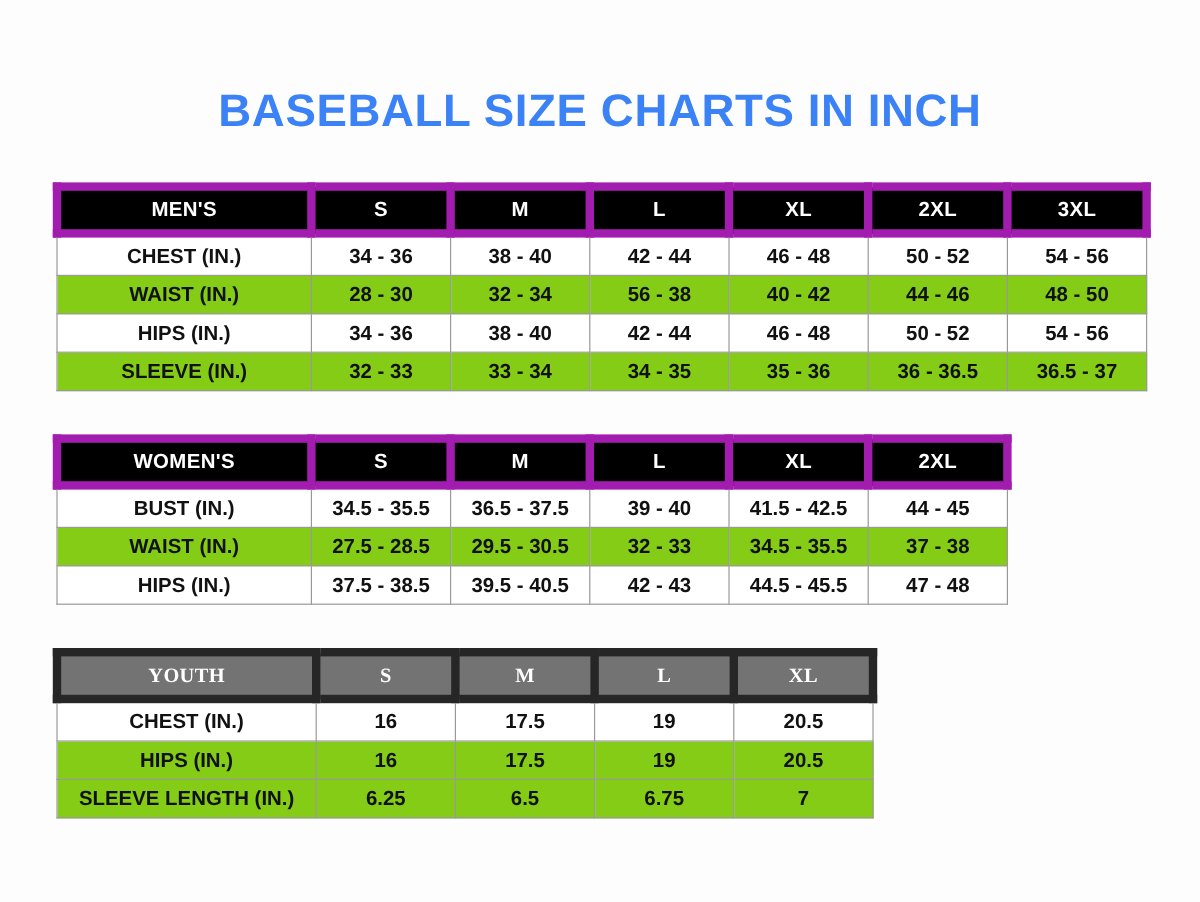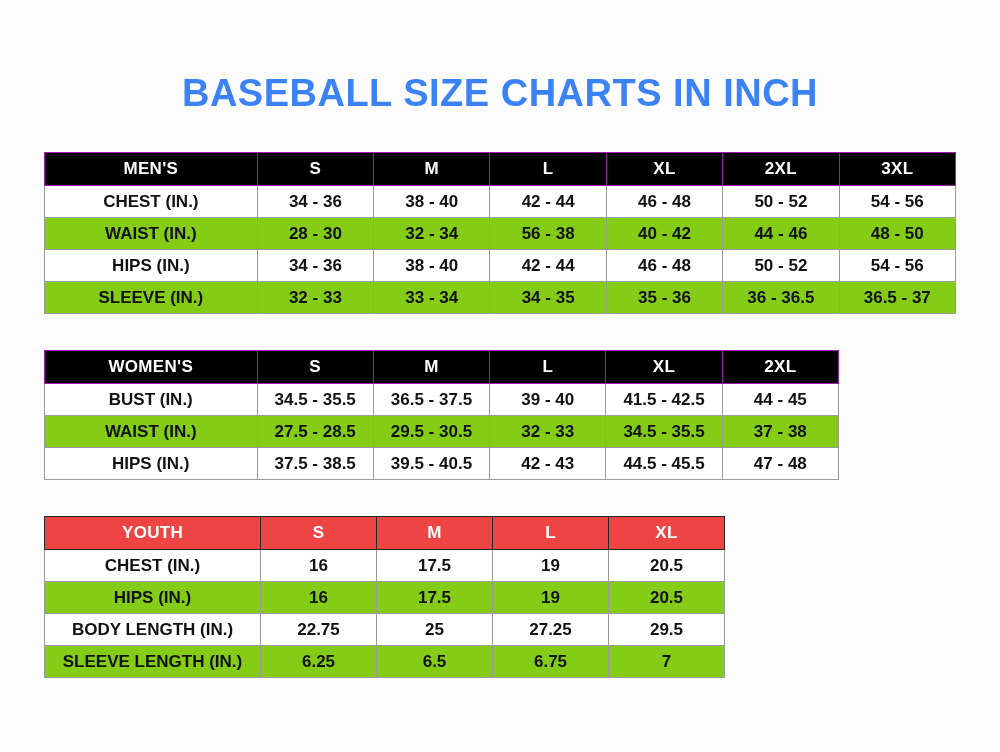--- a/index.html
+++ b/index.html
@@ -51,21 +51,21 @@
     height: 31px;
     padding: 0 4px;
     background: #ffffff;
     color: #111111;
     white-space: nowrap;
     font-family: "Liberation Sans", sans-serif;
   }
   table.size-table thead th {
     background: #000000;
     color: #ffffff;
-    border: 1px solid #a21caf;
+    border: 7px solid #a21caf;
     font-size: 17px;
     letter-spacing: 0.3px;
     height: 32px;
   }
   table.size-table tbody tr.alt td {
     background: #84cc16;
   }
   table.size-table tbody td.rowlabel,
   table.size-table thead th.rowlabel {
     text-align: center;
@@ -79,21 +79,21 @@
   
   #womens-table { width: 795px; margin-top: 36px; }
   #womens-table col.c0 { width: 212px; }
   #womens-table col.cx { width: 116px; }
 
   
   #youth-table { width: 680px; margin-top: 36px; }
   #youth-table col.c0 { width: 216px; }
   #youth-table col.cx { width: 116px; }
 
-  #youth-table thead th { background: #ef4444; border-color: #262626; }
+  #youth-table thead th { background: #737373; border-color: #262626; font-family: Liberation Serif, serif; }
   #youth-table thead th.rowlabel { text-align: center; }
 </style>
 </head>
 <body>
 
 <div class="page">
 
   <h1 class="title">BASEBALL SIZE CHARTS IN INCH</h1>
 
   <div class="tables-wrap">
@@ -231,27 +231,20 @@
           <td>19</td>
           <td>20.5</td>
         </tr>
         <tr class="alt">
           <td class="rowlabel">HIPS (IN.)</td>
           <td>16</td>
           <td>17.5</td>
           <td>19</td>
           <td>20.5</td>
         </tr>
-        <tr>
-          <td class="rowlabel">BODY LENGTH (IN.)</td>
-          <td>22.75</td>
-          <td>25</td>
-          <td>27.25</td>
-          <td>29.5</td>
-        </tr>
         <tr class="alt">
           <td class="rowlabel">SLEEVE LENGTH (IN.)</td>
           <td>6.25</td>
           <td>6.5</td>
           <td>6.75</td>
           <td>7</td>
         </tr>
       </tbody>
     </table>
 

